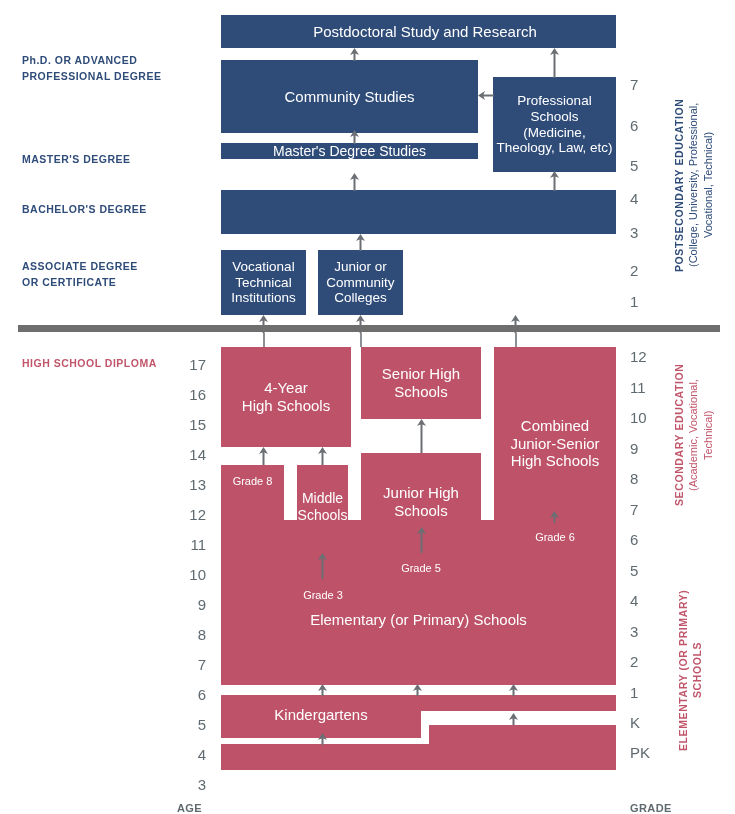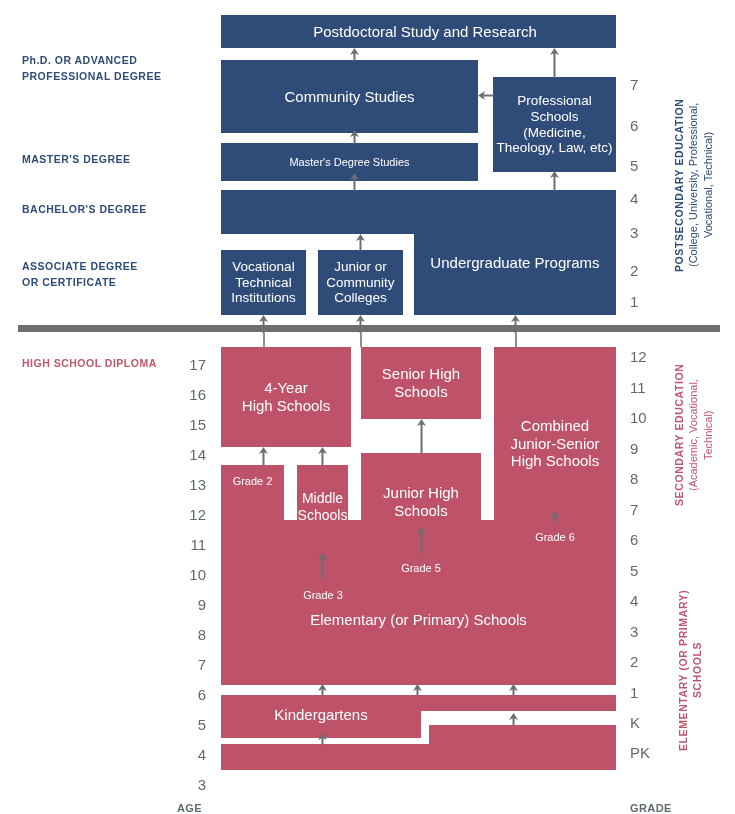--- a/index.html
+++ b/index.html
@@ -102,24 +102,23 @@
 
   <div class="box blue" style="left:221px;top:15px;width:395px;height:33px;font-size:15px;padding-left:13px;">Postdoctoral Study and Research</div>
 
   <div class="box blue" style="left:221px;top:60px;width:257px;height:73px;font-size:15px;">Community Studies</div>
 
   <div class="box blue" style="left:493px;top:77px;width:123px;height:95px;font-size:13.5px;">Professional
 Schools
 (Medicine,
 Theology, Law, etc)</div>
 
-  <div class="box blue" style="left:221px;top:143px;width:257px;height:38px;font-size:11px;">Master's Degree Studies</div>
+  <div class="box blue" style="left:221px;top:143px;width:257px;height:16px;font-size:14px;">Master's Degree Studies</div>
 
   <div class="box blue" style="left:221px;top:190px;width:395px;height:44px;"></div>
-  <div class="box blue" style="left:414px;top:190px;width:202px;height:125px;font-size:15px;padding-top:20px;">Undergraduate Programs</div>
 
   <div class="box blue" style="left:221px;top:250px;width:85px;height:65px;font-size:13.5px;">Vocational
 Technical
 Institutions</div>
 
   <div class="box blue" style="left:318px;top:250px;width:85px;height:65px;font-size:13.5px;">Junior or
 Community
 Colleges</div>
 
   <div class="arrow" style="left:349px;top:48px;">
@@ -210,21 +209,21 @@
 
   <div class="box" style="left:221px;top:600px;width:395px;height:40px;font-size:15px;color:#fff;">Elementary (or Primary) Schools</div>
 
   <div class="box red" style="left:221px;top:695px;width:395px;height:16px;"></div>
   <div class="box red" style="left:221px;top:695px;width:200px;height:43px;"></div>
   <div class="box" style="left:221px;top:700px;width:200px;height:30px;font-size:15px;color:#fff;">Kindergartens</div>
 
   <div class="box red" style="left:221px;top:744px;width:395px;height:26px;"></div>
   <div class="box red" style="left:429px;top:725px;width:187px;height:45px;"></div>
 
-  <div class="gradecap" style="left:225px;top:475px;width:55px;">Grade 2</div>
+  <div class="gradecap" style="left:225px;top:475px;width:55px;">Grade 8</div>
   <div class="gradecap" style="left:294px;top:589px;width:58px;">Grade 3</div>
   <div class="gradecap" style="left:392px;top:562px;width:58px;">Grade 5</div>
   <div class="gradecap" style="left:526px;top:531px;width:58px;">Grade 6</div>
 
   <div class="arrow" style="left:258px;top:447px;">
     <svg width="11" height="18">
         <path d="M5.5 0 L10 7 L6.5 5.5 L6.5 18 L4.5 18 L4.5 5.5 L1 7 Z" fill="#6b6f74"></path>
       </svg>
   </div>
   <div class="arrow" style="left:317px;top:447px;">

